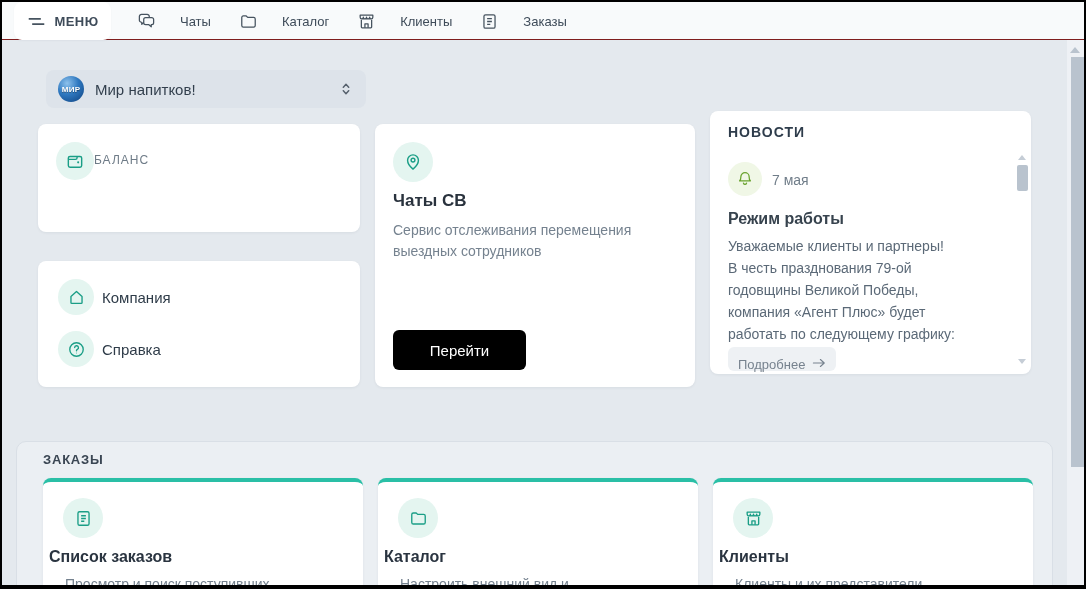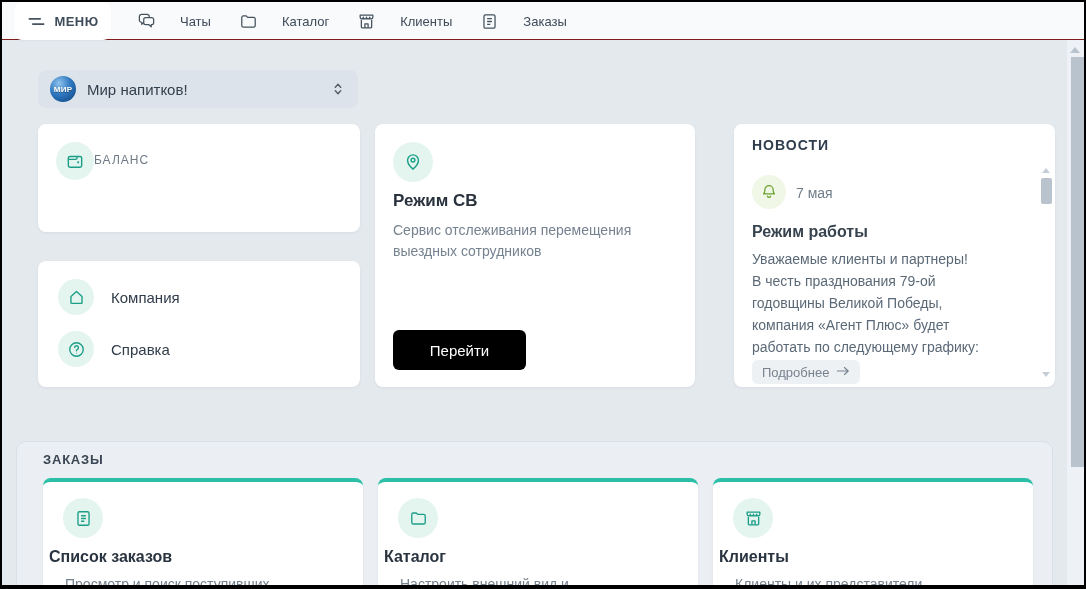--- a/index.html
+++ b/index.html
@@ -30,21 +30,21 @@
     position:absolute; left:135px; top:0; height:38px;
     display:flex; align-items:center; gap:28px;
   }
   .nav-item {
     display:flex; align-items:center; gap:24px;
     color:#3e4b59; font-size:13px; cursor:pointer;
   }
   .nav-item svg, .menu-tab svg { display:block; }
   
   .selector {
-    position:absolute; left:36px; top:68px; width:320px; height:38px;
+    position:absolute; left:44px; top:68px; width:320px; height:38px;
     background:#dde3ea; border-radius:8px;
     display:flex; align-items:center; padding:0 12px; gap:11px; cursor:pointer;
   }
   .logo {
     width:26px; height:26px; border-radius:50%;
     background:radial-gradient(circle at 35% 28%, #8ec2ec 0%, #2e78c0 45%, #0d3f7c 100%);
     color:#fff; font-size:8px; font-weight:bold;
     display:flex; align-items:center; justify-content:center; letter-spacing:.2px;
     text-shadow:0 1px 1px rgba(0,0,0,.4);
   }
@@ -65,57 +65,57 @@
     position:absolute; left:56px; top:29px;
     font-size:12px; color:#6e7b87; letter-spacing:1px; font-weight:500;
   }
   .balance-value { position:absolute; left:56px; top:42px; white-space:nowrap; }
   .balance-whole { font-size:37px; font-weight:800; color:#1e2735; letter-spacing:-.5px; }
   .balance-fraction { font-size:27px; font-weight:600; color:#8b98a6; }
   .balance-currency { font-size:27px; font-weight:600; color:#8b98a6; margin-left:6px; }
   .links-card { left:36px; top:259px; width:322px; height:126px; }
   .link-row {
     position:absolute; left:20px; height:36px;
-    display:flex; align-items:center; gap:17px; cursor:pointer;
+    display:flex; align-items:center; gap:8px; cursor:pointer;
   }
   .link-row .icon-circle { width:36px; height:36px; }
   .link-row.first { top:18px; }
   .link-row.second { top:70px; }
   .link-label { font-size:15px; color:#2f3c49; }
   
   .service-card { left:373px; top:122px; width:320px; height:263px; }
   .service-card .icon-circle { position:absolute; left:18px; top:18px; width:40px; height:40px; }
   .service-title { position:absolute; left:18px; top:67px; font-size:17px; font-weight:bold; color:#29323d; }
   .service-desc { position:absolute; left:18px; top:96px; width:280px; font-size:14px; line-height:1.5; color:#75828f; }
   .service-button {
     position:absolute; left:18px; top:206px; width:133px; height:40px;
     background:#000000; border:none; border-radius:6px;
     color:#fff; font-size:15px; font-family:inherit; cursor:pointer;
   }
   
-  .news-card { left:708px; top:122px; width:321px; height:263px;margin-left:24px; }
+  .news-card { left:708px; top:109px; width:321px; height:263px; }
   .news-header {
     position:absolute; left:18px; top:13px;
     font-size:14px; font-weight:bold; color:#2e3c4b; letter-spacing:1px;
   }
   .news-bell {
     position:absolute; left:18px; top:51px; width:34px; height:34px;
     border-radius:50%; background:#f0f7e6; color:#6aa32f;
     display:flex; align-items:center; justify-content:center;
   }
   .news-date { position:absolute; left:62px; top:61px; font-size:14px; color:#707d89; }
   .news-title { position:absolute; left:18px; top:99px; font-size:16px; font-weight:600; color:#37434e; }
   .news-body {
     position:absolute; left:18px; top:125px; width:272px;
     font-size:14px; line-height:1.57; color:#5b6977; white-space:pre-line;
   }
   .news-more {
     position:absolute; left:18px; top:236px; height:24px;
-    background:#eef1f4; border-radius:6px; padding:4px 10px;
-    display:flex; align-items:center; gap:7px;
+    background:#eef1f4; border-radius:6px; padding:10px 10px;
+    display:flex; align-items:flex-start; gap:7px;
     font-size:13px; color:#76828e; cursor:pointer;
   }
   .news-scrollbar { position:absolute; right:3px; top:42px; bottom:8px; width:11px; }
   .news-scroll-thumb { position:absolute; left:0; top:12px; width:11px; height:26px; background:#b9c3ce; border-radius:2px; }
   .tri-up {
     width:0; height:0; border-left:4px solid transparent; border-right:4px solid transparent;
     border-bottom:5px solid #c5cdd6; position:absolute; left:1px; top:2px;
   }
   .tri-down {
     width:0; height:0; border-left:4px solid transparent; border-right:4px solid transparent;
@@ -249,21 +249,21 @@
     </div>
   </div>
 
   <div class="card service-card">
     <div class="icon-circle">
       <svg width="20" height="20" viewBox="0 0 24 24" fill="none" stroke="#1a9e86" stroke-width="1.7" stroke-linejoin="round">
         <path d="M12 20.5S5.5 15.3 5.5 9.9a6.5 6.5 0 1 1 13 0c0 5.4-6.5 10.6-6.5 10.6z"></path>
         <circle cx="12" cy="9.7" r="2.3"></circle>
       </svg>
     </div>
-    <div class="service-title">Режим СВ</div>
+    <div class="service-title">Чаты СВ</div>
     <div class="service-desc">Сервис отслеживания перемещения выездных сотрудников</div>
     <button class="service-button">Перейти</button>
   </div>
 
   <div class="card news-card">
     <div class="news-header">НОВОСТИ</div>
     <div class="news-bell">
       <svg width="18" height="18" viewBox="0 0 24 24" fill="none" stroke="#6aa32f" stroke-width="1.7" stroke-linejoin="round" stroke-linecap="round">
         <path d="M12 3.5a5.5 5.5 0 0 1 5.5 5.5c0 4.2 1.7 5.5 1.7 5.5H4.8S6.5 13.2 6.5 9A5.5 5.5 0 0 1 12 3.5z"></path>
         <path d="M10 17.6a2.1 2.1 0 0 0 4 0"></path>

